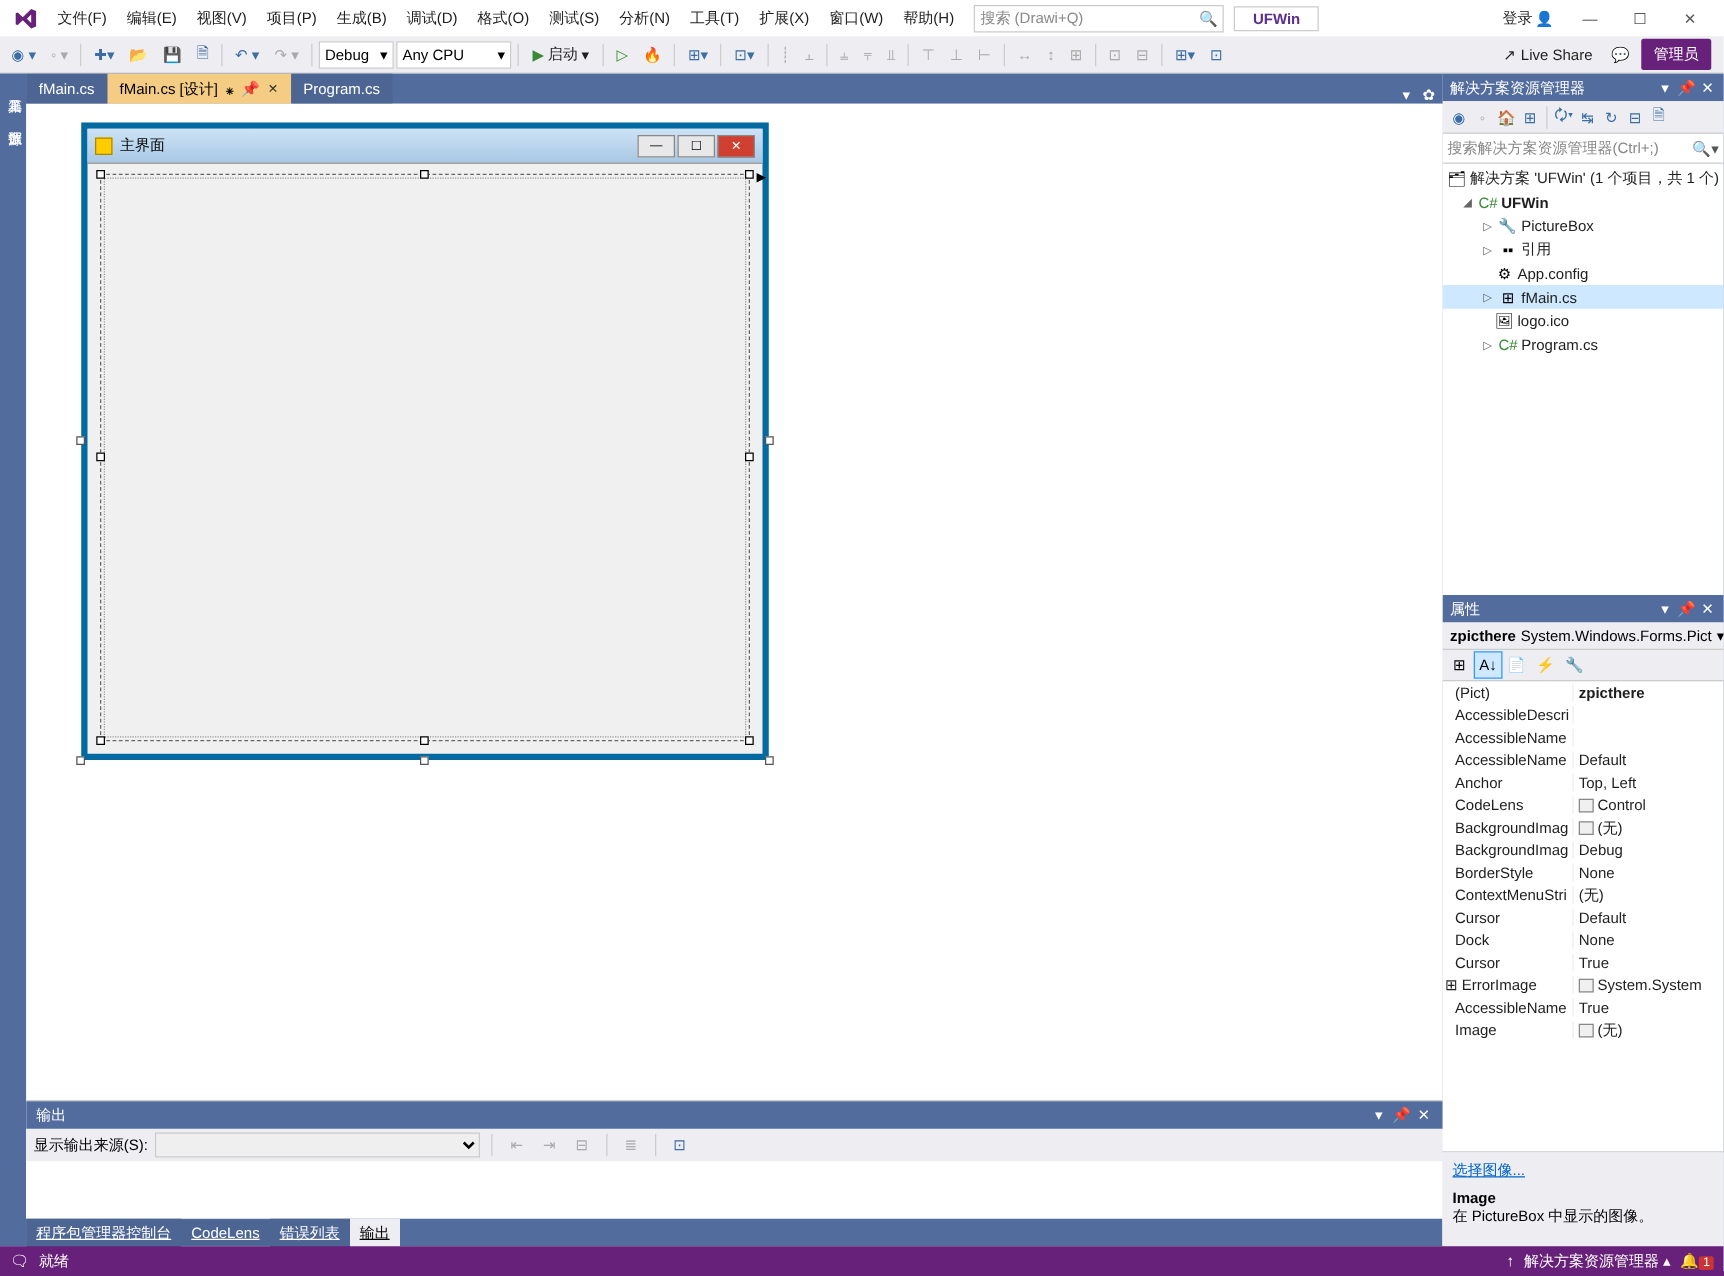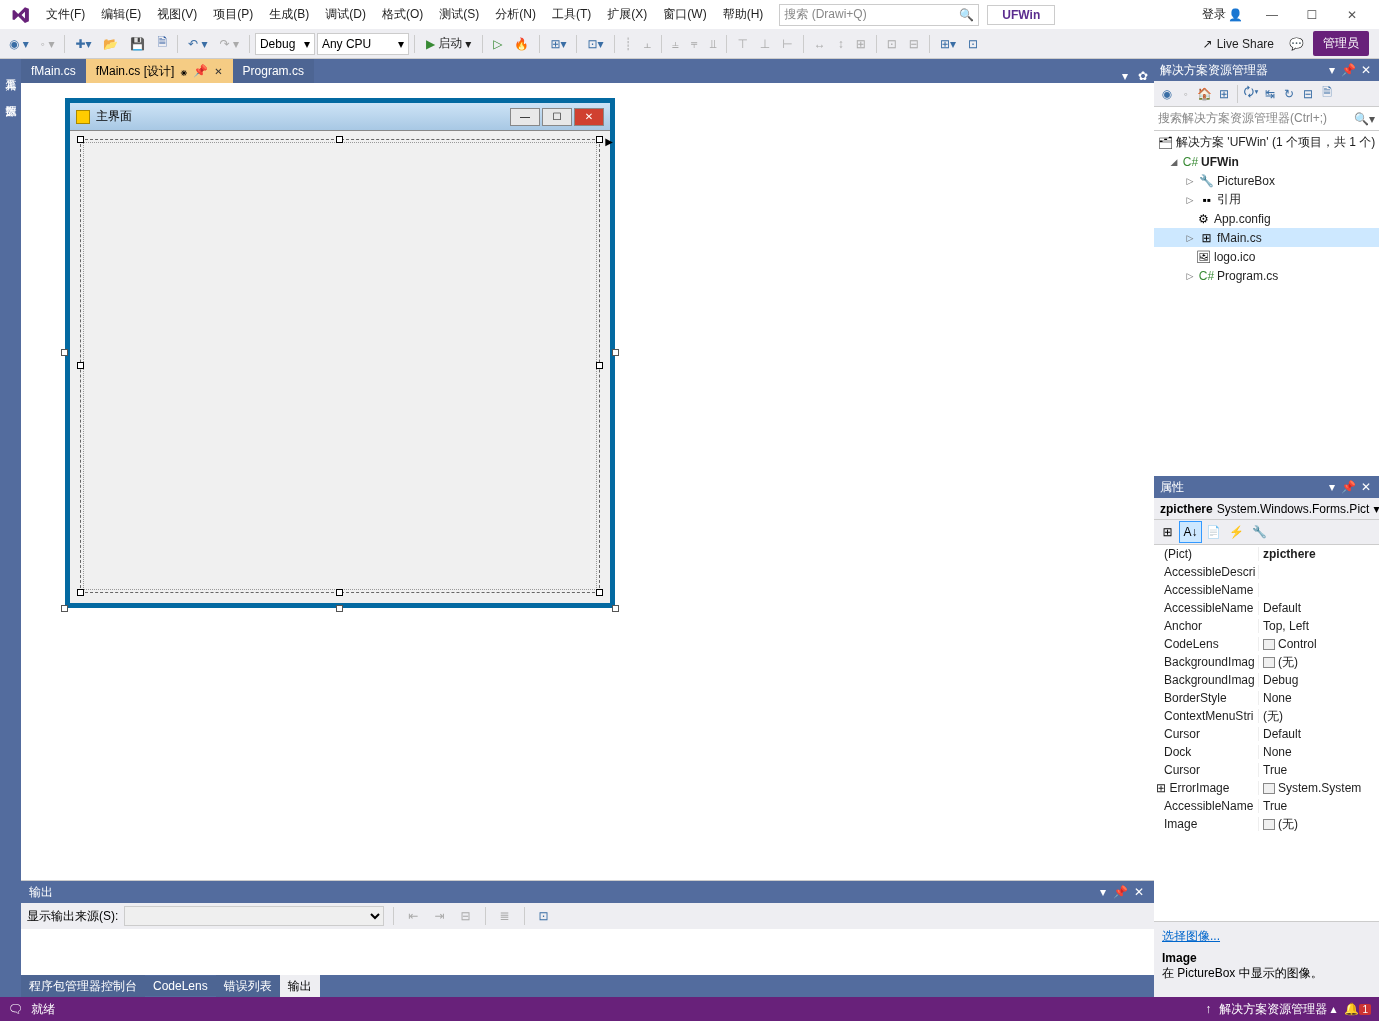--- a/index.html
+++ b/index.html
@@ -49,21 +49,21 @@
 .h-bl{bottom:-4px;left:-4px}.h-bm{bottom:-4px;left:50%;margin-left:-4px}.h-br{bottom:-4px;right:-4px}
 .f-handle{width:7px;height:7px;background:#fff;border:1px solid #555;position:absolute}
 .output-pane { height:95px; background:#fff; border-top:1px solid #ccc; display:flex; flex-direction:column;}
 .pane-title { height:22px; background:#536c9e; color:#fff; display:flex; align-items:center; padding:0 8px; position:relative;}
 .pane-title .pt-right { margin-left:auto; display:flex; gap:4px; color:#fff;}
 .pt-btn { width:14px;height:14px; display:flex;align-items:center;justify-content:center;color:#fff;}
 .output-tb { height:26px; background:#eeeef2; display:flex; align-items:center; padding:0 6px; gap:6px;}
 .output-tb select { height:20px; width:260px; border:1px solid #ccc;}
 .output-body { flex:1; background:#fff;}
 .bottom-tabs { height:22px; background:#536c9e; display:flex; align-items:center;}
-.btab { padding:3px 8px; color:#fff; background:#4d6593;}
+.btab { padding:3px 8px; color:#fff; background:#4d6593;text-decoration:underline;}
 .btab.active { background:#eeeef2; color:#000;}
 .right-col { width:225px; display:flex; flex-direction:column; background:#fff;}
 .panel-head { height:22px; background:#536c9e; color:#fff; display:flex; align-items:center; padding:0 6px;}
 .panel-head .ph-right{margin-left:auto;display:flex;gap:3px}
 .se-tb { height:26px; background:#eeeef2; border-bottom:1px solid #ccc; display:flex; align-items:center; padding:0 4px; gap:1px;}
 .se-tb .ib{width:18px;height:18px;display:flex;align-items:center;justify-content:center;color:#3a6ea5;}
 .se-search { height:24px; border-bottom:1px solid #ccc; display:flex; align-items:center; padding:0 4px; color:#888;}
 .se-search .mag{margin-left:auto;color:#555}
 .tree { flex:1; overflow:auto; padding:2px 0;}
 .tree-row { display:flex; align-items:center; height:19px; padding-left:4px; gap:3px; white-space:nowrap;}

